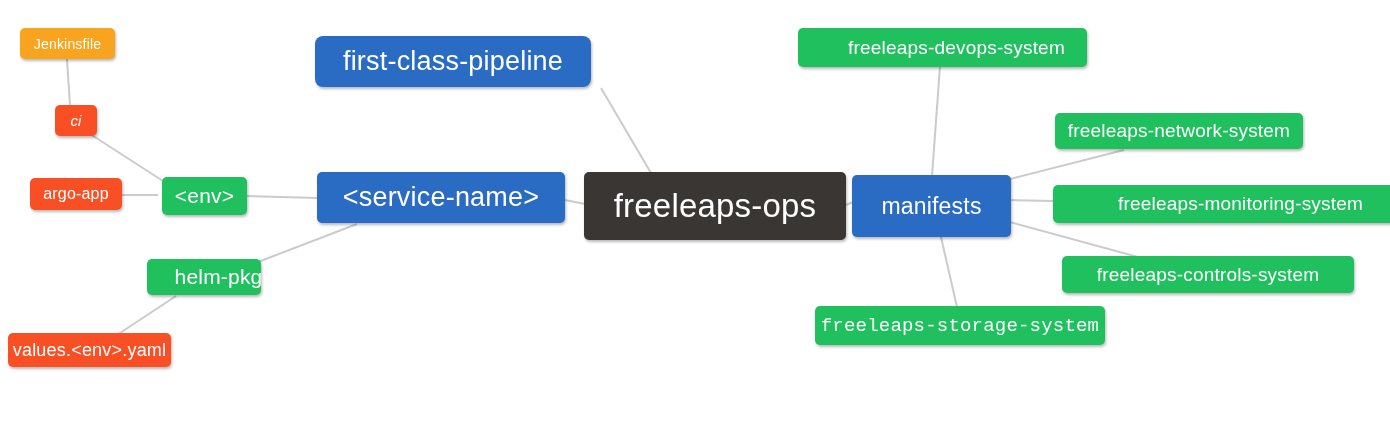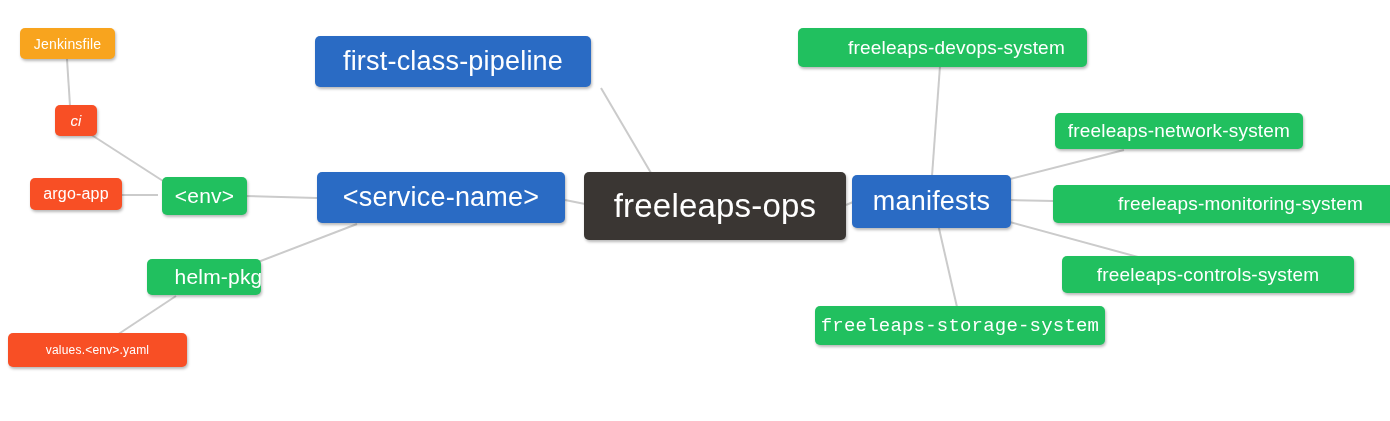--- a/index.html
+++ b/index.html
@@ -27,30 +27,30 @@
   .green {background:#21c05f;}
   .orange{background:#f8a41e;}
   .red   {background:#f84f25;}
   .dark  {background:#3a3633;}
 
   .n-jenkinsfile {left:20px; top:28px; width:95px; height:31px; font-size:14px;}
   .n-ci          {left:55px; top:105px;width:42px; height:31px; font-size:15px;font-style:italic;}
   .n-argo        {left:30px; top:178px;width:92px; height:32px; font-size:16px;}
   .n-env         {left:162px;top:177px;width:85px; height:38px; font-size:21px;}
   .n-service     {left:317px;top:172px;width:248px;height:51px; font-size:27px;}
-  .n-pipeline    {left:315px;top:36px; width:276px;height:51px; font-size:27px;}
+  .n-pipeline    {left:315px;top:36px; width:276px;height:51px; font-size:27px;border-radius:8px;}
   .n-ops         {left:584px;top:172px;width:262px;height:68px; font-size:33px;}
-  .n-manifests   {left:852px;top:175px;width:159px;height:53px; font-size:27px;}
+  .n-manifests   {left:852px;top:175px;width:159px;height:62px; font-size:23px;}
   .n-devops      {left:798px;top:28px; width:289px;height:39px; font-size:19px;padding-left:28px;}
   .n-network     {left:1055px;top:113px;width:248px;height:36px;font-size:19px;}
   .n-monitoring  {left:1053px;top:185px;width:375px;height:38px;font-size:19px;}
   .n-controls    {left:1062px;top:256px;width:292px;height:37px;font-size:19px;}
   .n-storage     {left:815px;top:306px;width:290px;height:39px;font-size:19px;font-family:Liberation Mono, monospace;}
   .n-helm        {left:147px;top:259px;width:114px;height:36px;font-size:21px;padding-left:29px;}
-  .n-values      {left:8px;  top:333px;width:179px;height:34px;font-size:12px;}
+  .n-values      {left:8px;  top:333px;width:163px;height:34px;font-size:18px;}
 </style>
 </head>
 <body>
 
 <div class="canvas">
 
   <svg class="edges">
     <line x1="67" y1="59" x2="70" y2="106"></line>
     <line x1="87" y1="132" x2="163" y2="181"></line>
     <line x1="122" y1="195" x2="158" y2="195"></line>

